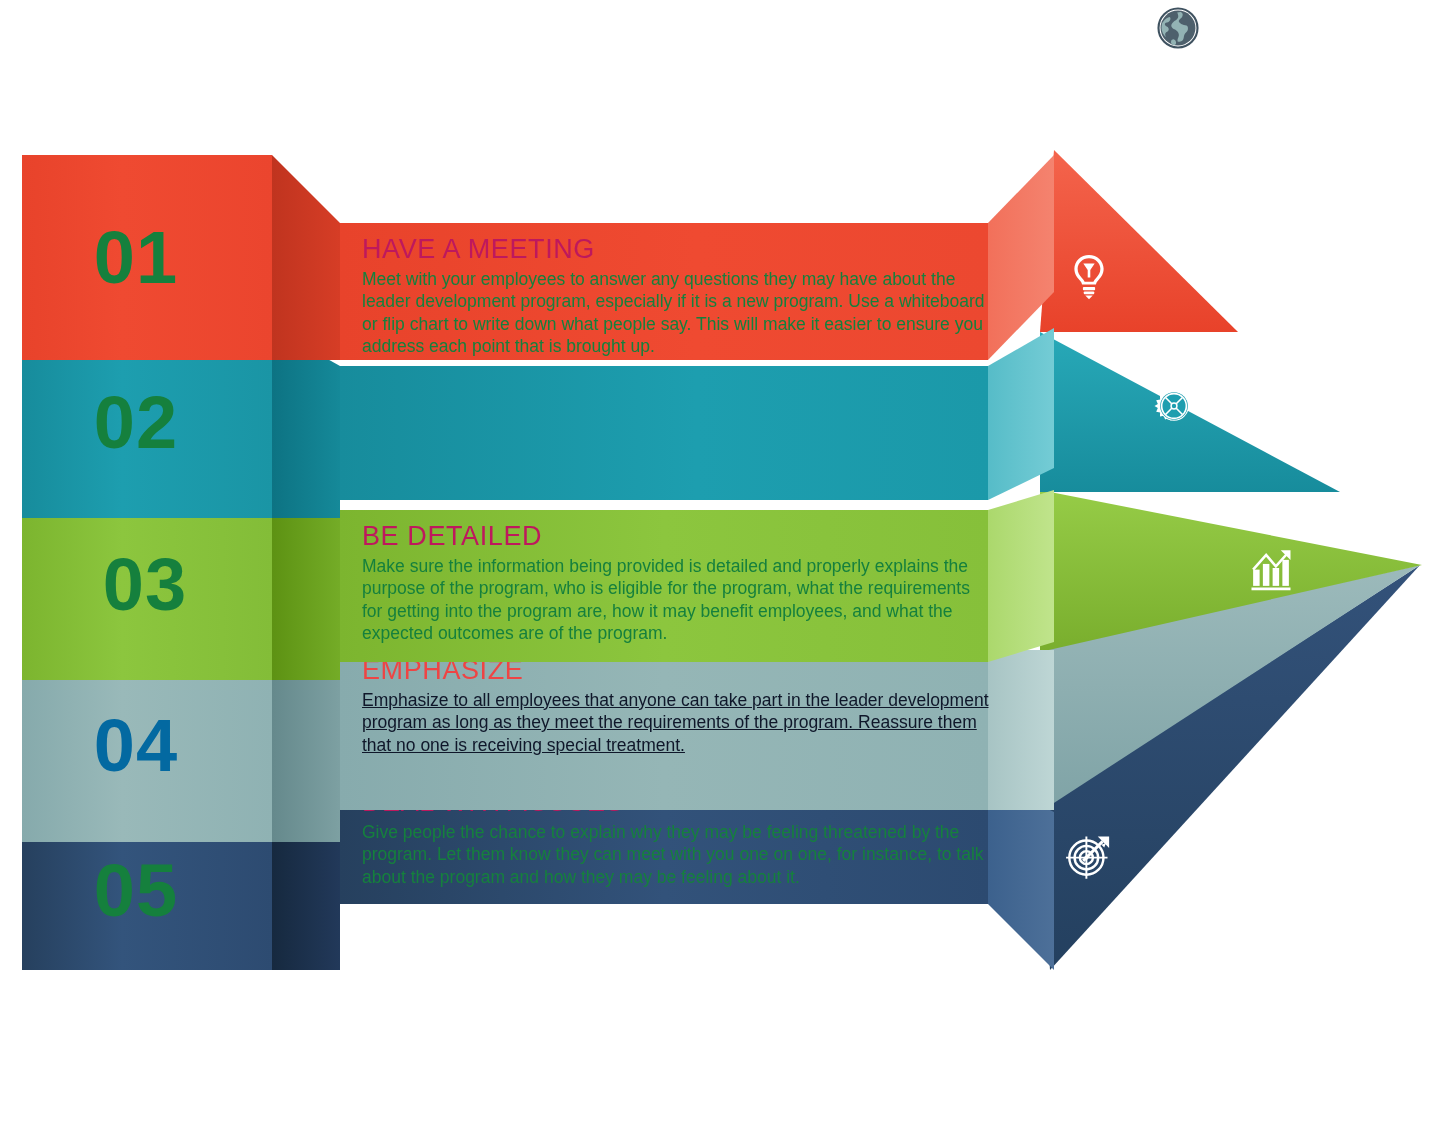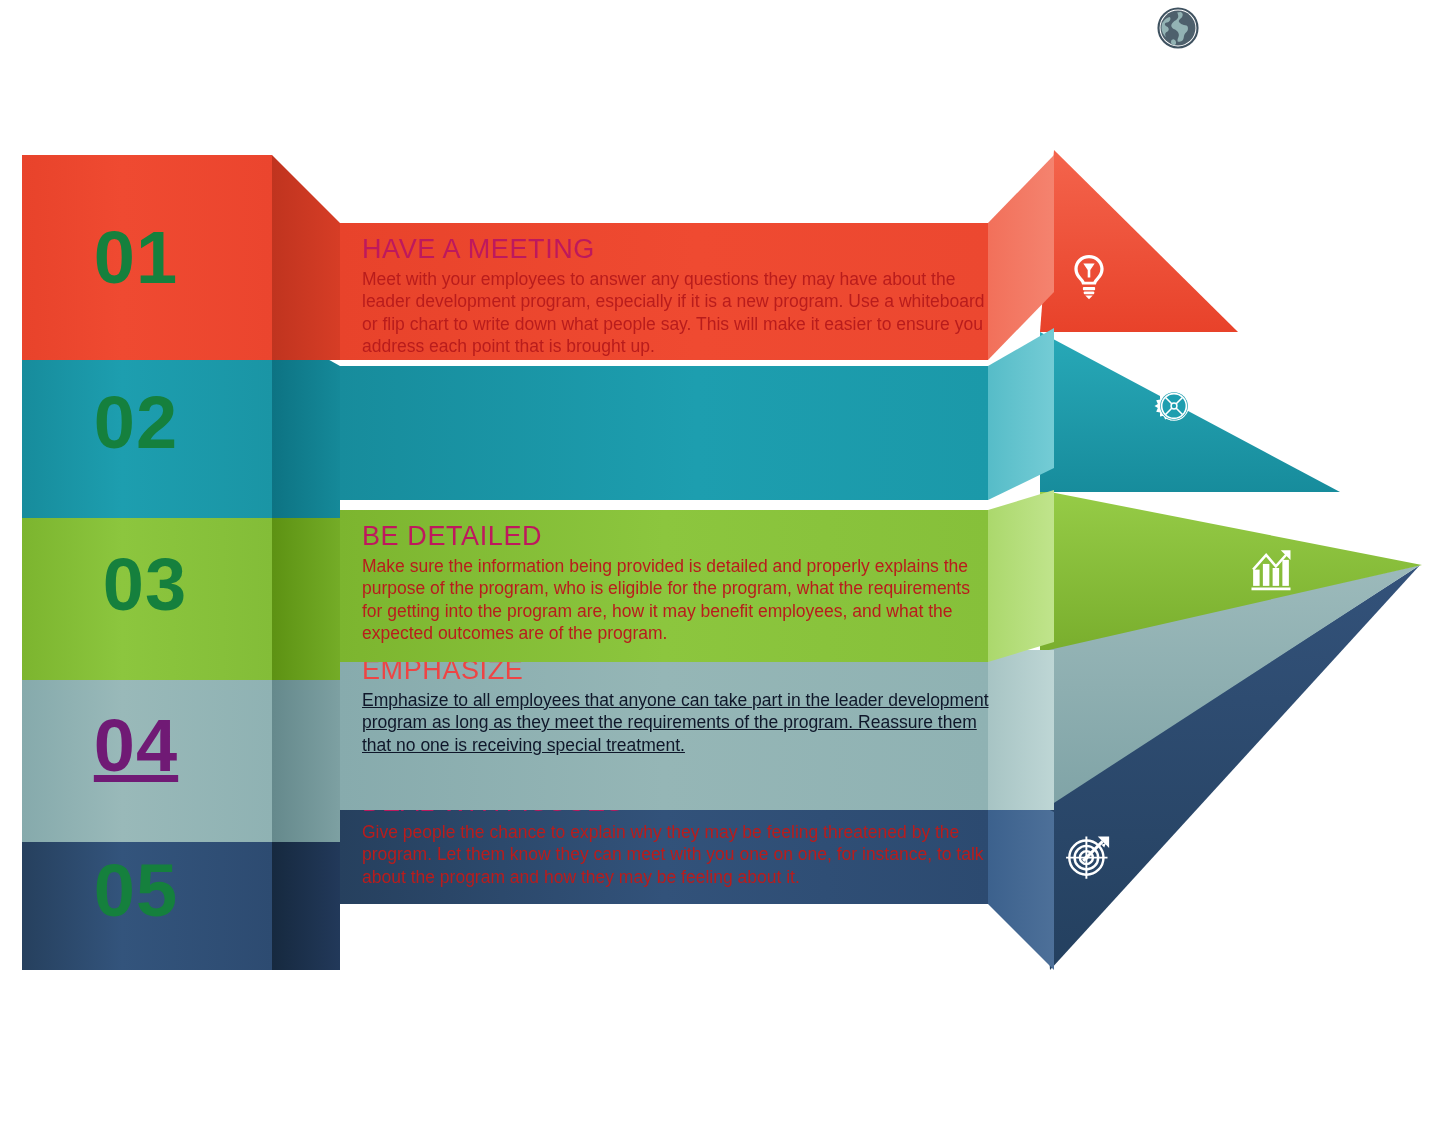--- a/index.html
+++ b/index.html
@@ -15,28 +15,28 @@
   
   .row{position:absolute;left:0;}
 
   .row svg{display:block;position:absolute;left:0;top:0;}
 
   
   .numbox{position:absolute;left:0;top:0;width:272px;height:100%;
           display:flex;align-items:center;justify-content:center;}
   .num{font-size:74px;font-weight:700;letter-spacing:1px;line-height:1;
        color:#15803d;font-family:"Liberation Sans","DejaVu Sans",sans-serif;}
-  .num.dark{color:#701a75;text-decoration:underline;}
+  .num.dark{color:#0369a1;}
 
   
   .content{position:absolute;left:362px;width:630px;}
   .ttl{font-size:27px;font-weight:300;letter-spacing:.6px;color:#be185d;
        margin:0 0 3px 0;line-height:1.1;
        font-family:"Liberation Sans","DejaVu Sans",sans-serif;}
-  .body{font-size:17.5px;line-height:22.4px;color:#b91c1c;margin:0;
+  .body{font-size:17.5px;line-height:22.4px;color:#15803d;margin:0;
         font-family:"Liberation Sans","DejaVu Sans",sans-serif;}
   .ttl.dark{color:#ef4444;}
   .body.dark{color:#0f172a;text-decoration:underline;}
 
   
   .icon{position:absolute;width:52px;height:52px;}
   .icon svg{display:block;width:100%;height:100%;}
 </style>
 </head>
 <body>

